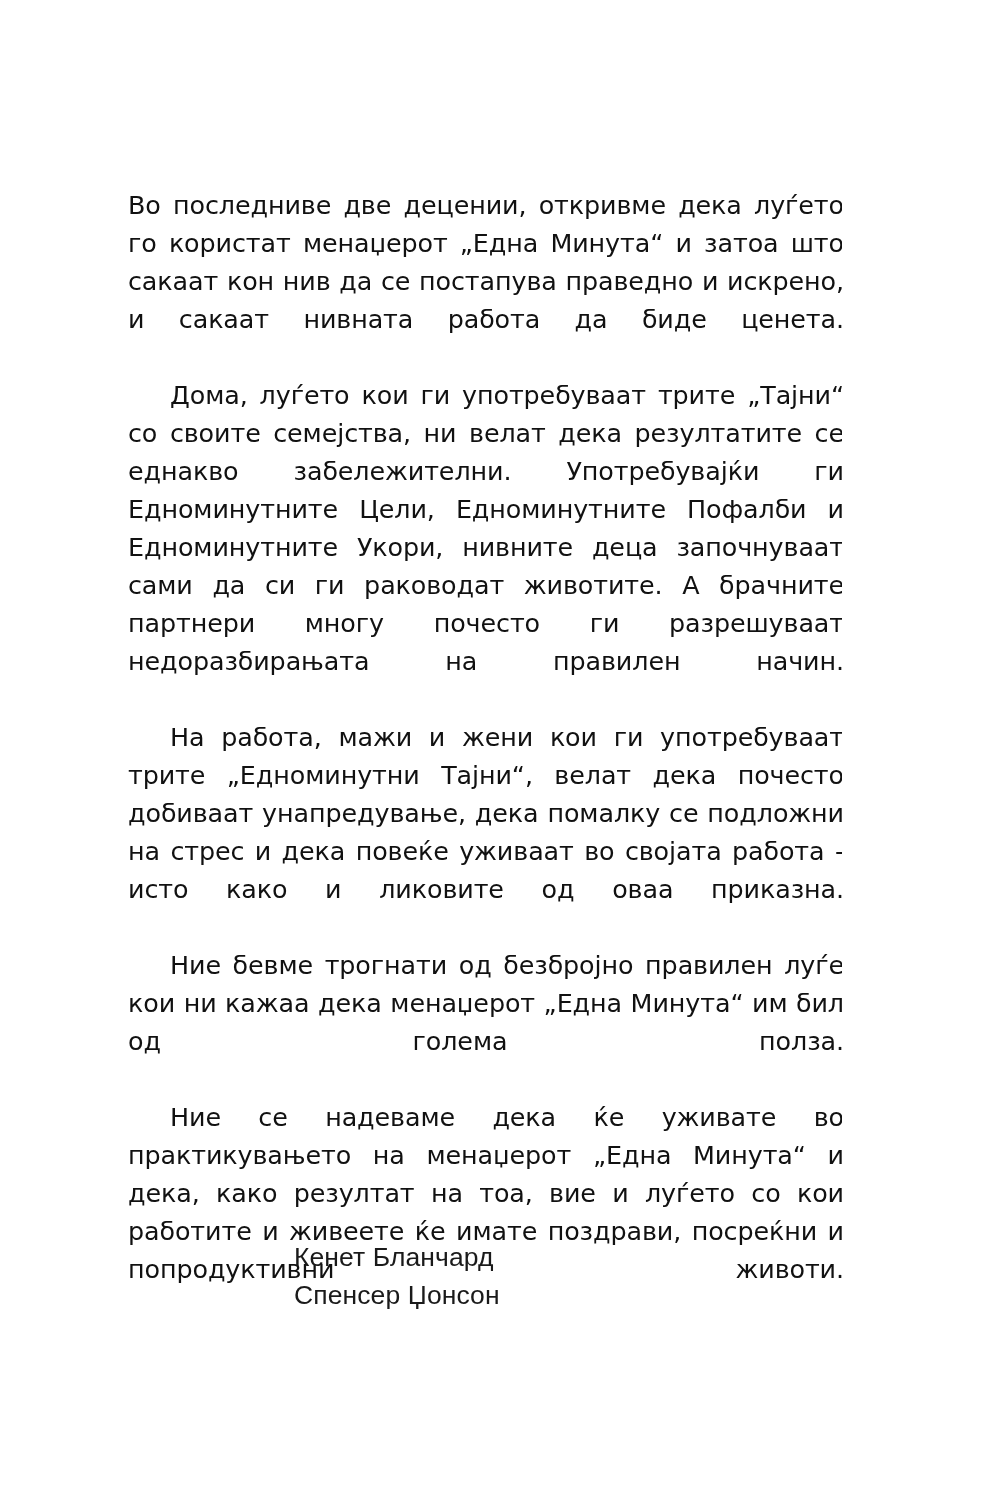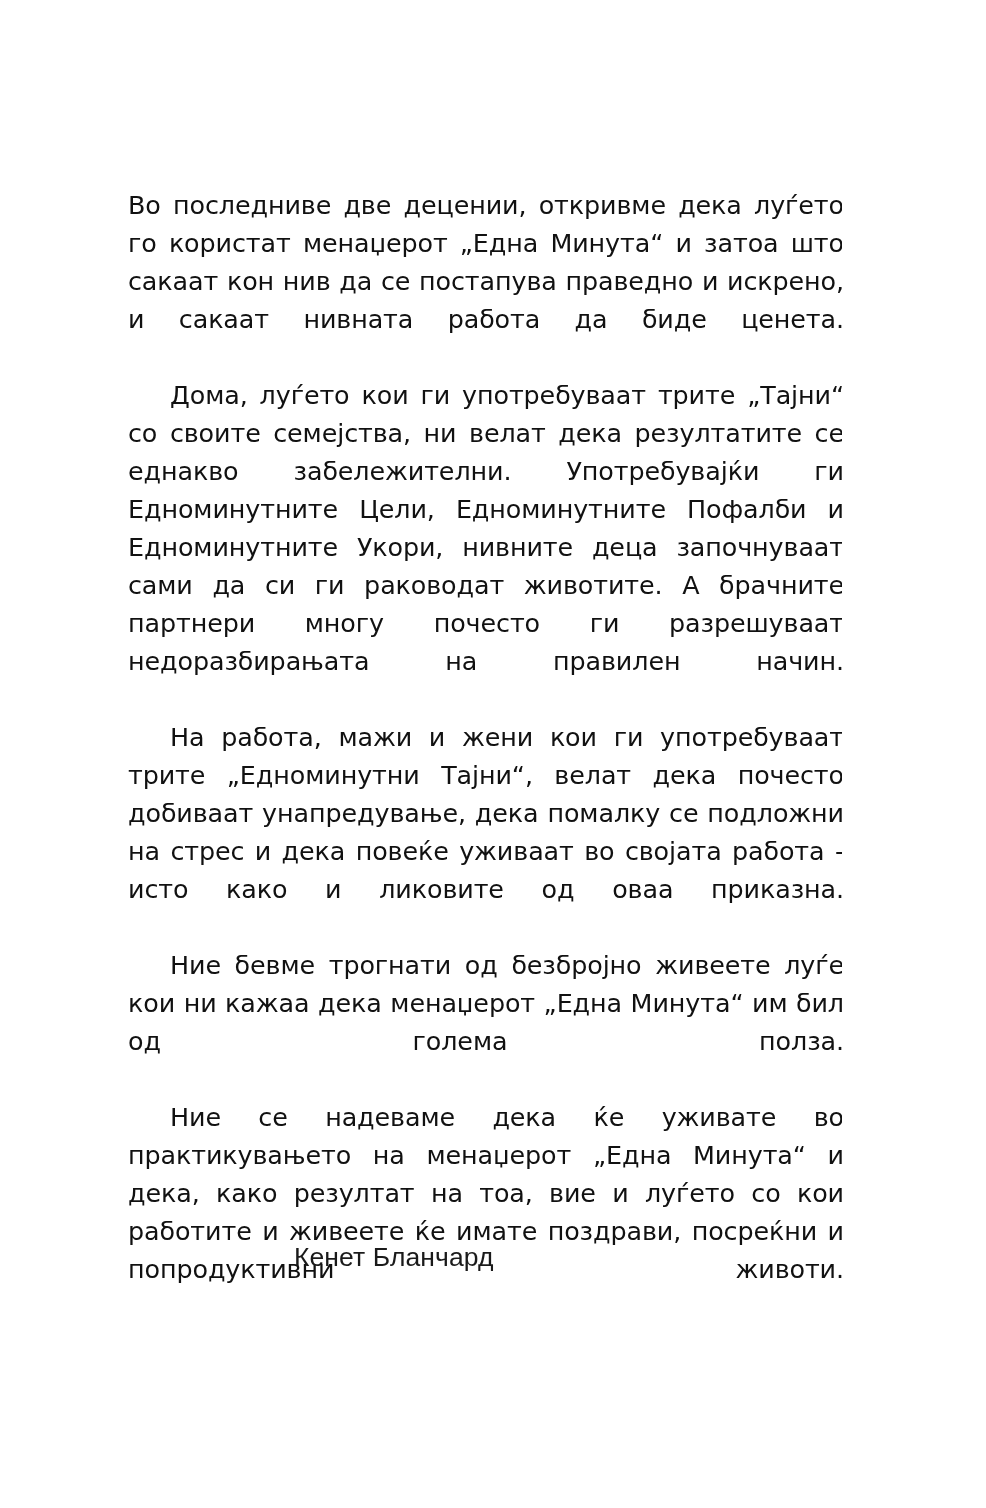--- a/index.html
+++ b/index.html
@@ -74,21 +74,22 @@
 </style>
 </head>
 <body>
 
 <div class="page">
 
   <div class="text-block">
     <p class="para">Во последниве две децении, откривме дека луѓето го користат менаџерот „Една Минута“ и затоа што сакаат кон нив да се постапува праведно и искрено, и сакаат нивната работа да биде ценета.</p>
     <p class="para indent">Дома, луѓето кои ги употребуваат трите „Тајни“ со своите семејства, ни велат дека резултатите се еднакво забележителни. Употребувајќи ги Едноминутните Цели, Едноминутните Пофалби и Едноминутните Укори, нивните деца започнуваат сами да си ги раководат животите. А брачните партнери многу почесто ги разрешуваат недоразбирањата на правилен начин.</p>
     <p class="para indent">На работа, мажи и жени кои ги употребуваат трите „Едноминутни Тајни“, велат дека почесто добиваат унапредување, дека помалку се подложни на стрес и дека повеќе уживаат во својата работа - исто како и ликовите од оваа приказна.</p>
-    <p class="para indent">Ние бевме трогнати од безбројно живеете луѓе кои ни кажаа дека менаџерот „Една Минута“ им бил од голема полза.</p>
+    <p class="para indent">Ние бевме трогнати од безбројно правилен луѓе кои ни кажаа дека менаџерот „Една Минута“ им бил од голема полза.</p>
     <p class="para indent">Ние се надеваме дека ќе уживате во практикувањето на менаџерот „Една Минута“ и дека, како резултат на тоа, вие и луѓето со кои работите и живеете ќе имате поздрави, посреќни и попродуктивни животи.</p>
   </div>
 
   <div class="signature">
     <p class="sig-line">Кенет Бланчард</p>
+    <p class="sig-line">Спенсер Џонсон</p>
   </div>
 
 </div>
 
 </body></html>

